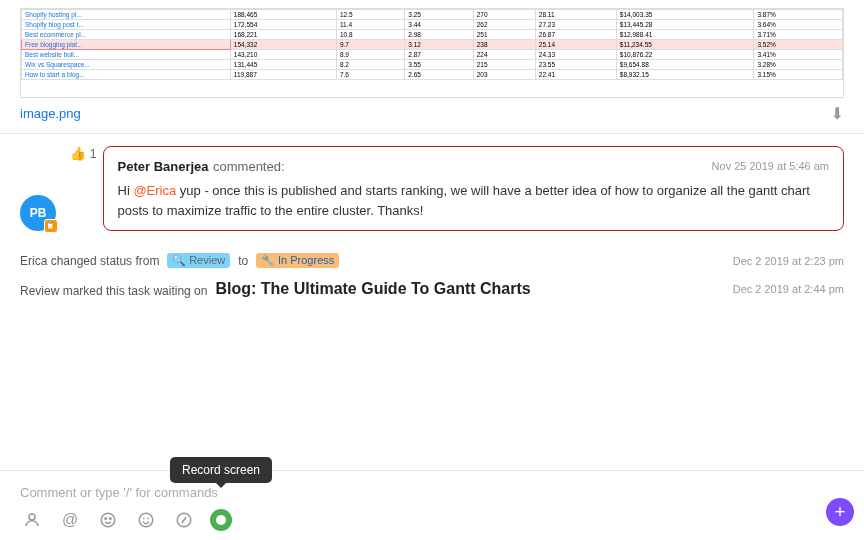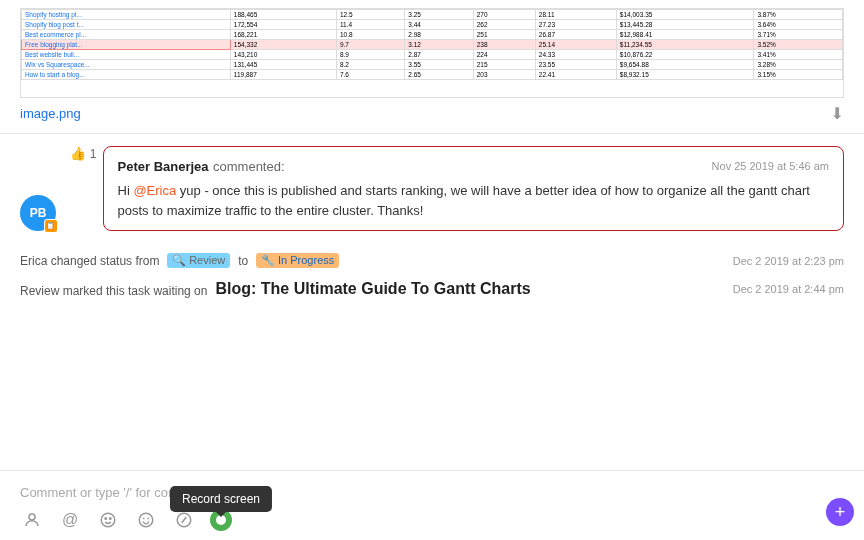--- a/index.html
+++ b/index.html
@@ -261,21 +261,21 @@
       letter-spacing: 0.5px;
     }
 
     
     .tooltip-container {
       position: relative;
     }
 
     .tooltip {
       position: absolute;
-      bottom: 19px;
+      bottom: 48px;
       left: 50%;
       transform: translateX(-50%);
       background: #333;
       color: white;
       padding: 6px 12px;
       border-radius: 5px;
       font-size: 12px;
       white-space: nowrap;
       z-index: 10;
     }

